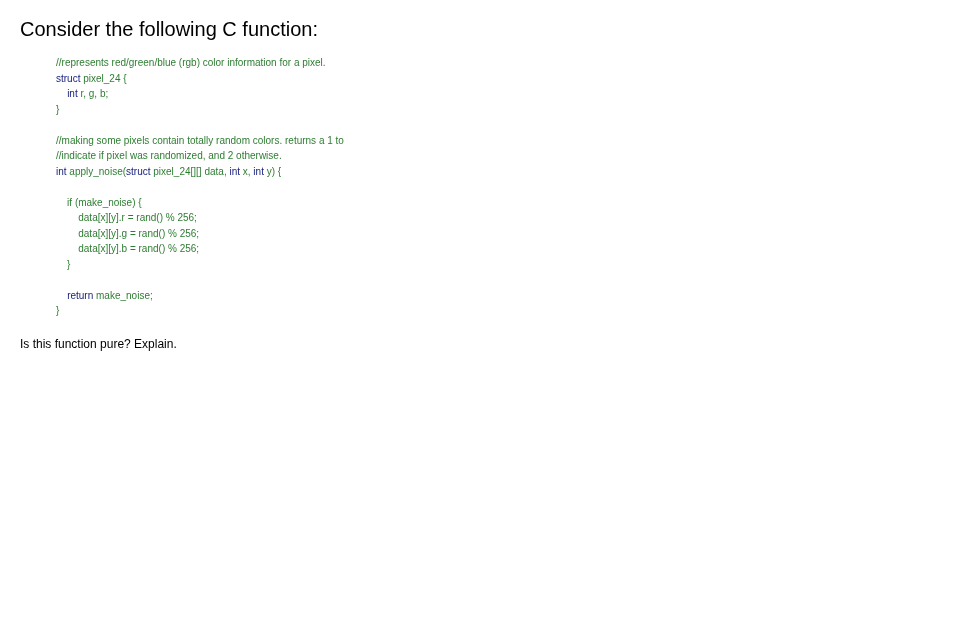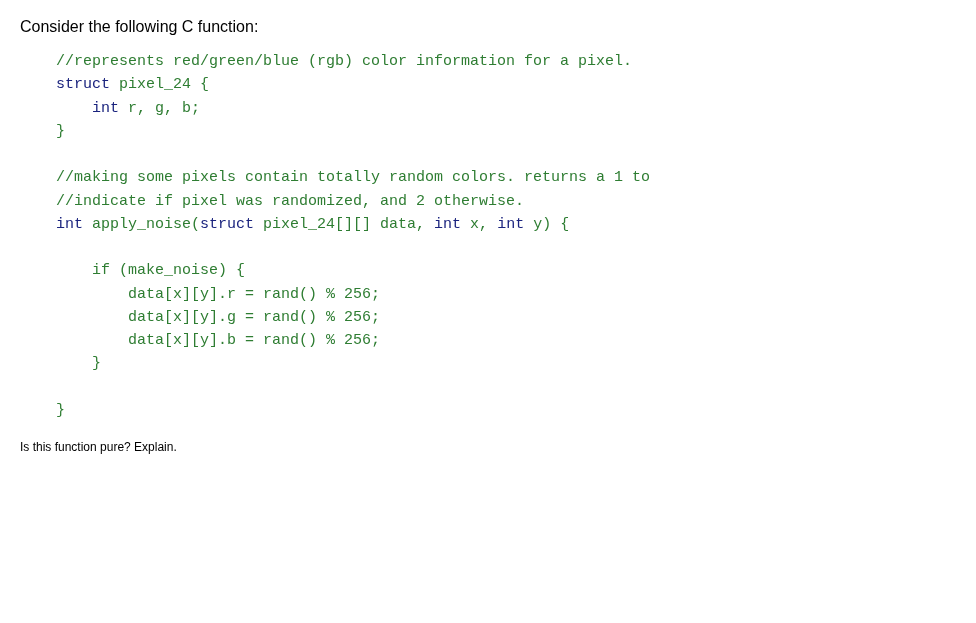--- a/index.html
+++ b/index.html
@@ -12,28 +12,28 @@
       background: #ffffff;
       font-family: Arial, sans-serif;
       font-size: 16px;
       color: #000000;
       width: 976px;
       min-height: 623px;
       padding: 18px 20px;
     }
 
     .intro-text {
-      font-size: 16px;
+      font-size: 20px;
       color: #000000;
       margin-bottom: 14px;
     }
 
     .code-block {
-      font-family: Liberation Mono, monospace;
-      font-size: 15px;
+      font-family: Liberation Sans, sans-serif;
+      font-size: 10px;
       line-height: 1.55;
       margin-left: 36px;
       margin-bottom: 16px;
     }
 
     .green {
       color: #2e7d32;
     }
 
     .blue {
@@ -65,16 +65,17 @@
   <span class="code-line green">//making some pixels contain totally random colors. returns a 1 to</span>
   <span class="code-line green">//indicate if pixel was randomized, and 2 otherwise.</span>
   <span class="code-line"><span class="blue">int</span><span class="green"> apply_noise(</span><span class="blue">struct</span><span class="green"> pixel_24[][] data, </span><span class="blue">int</span><span class="green"> x, </span><span class="blue">int</span><span class="green"> y) {</span></span>
   <span class="code-line">&nbsp;</span>
   <span class="code-line green">    if (make_noise) {</span>
   <span class="code-line green">        data[x][y].r = rand() % 256;</span>
   <span class="code-line green">        data[x][y].g = rand() % 256;</span>
   <span class="code-line green">        data[x][y].b = rand() % 256;</span>
   <span class="code-line green">    }</span>
   <span class="code-line">&nbsp;</span>
+  <span class="code-line"><span class="green">    </span><span class="blue">return</span><span class="green"> make_noise;</span></span>
   <span class="code-line green">}</span>
 </div>
 
 <p class="question-text">Is this function pure? Explain.</p>
 
 </body></html>

